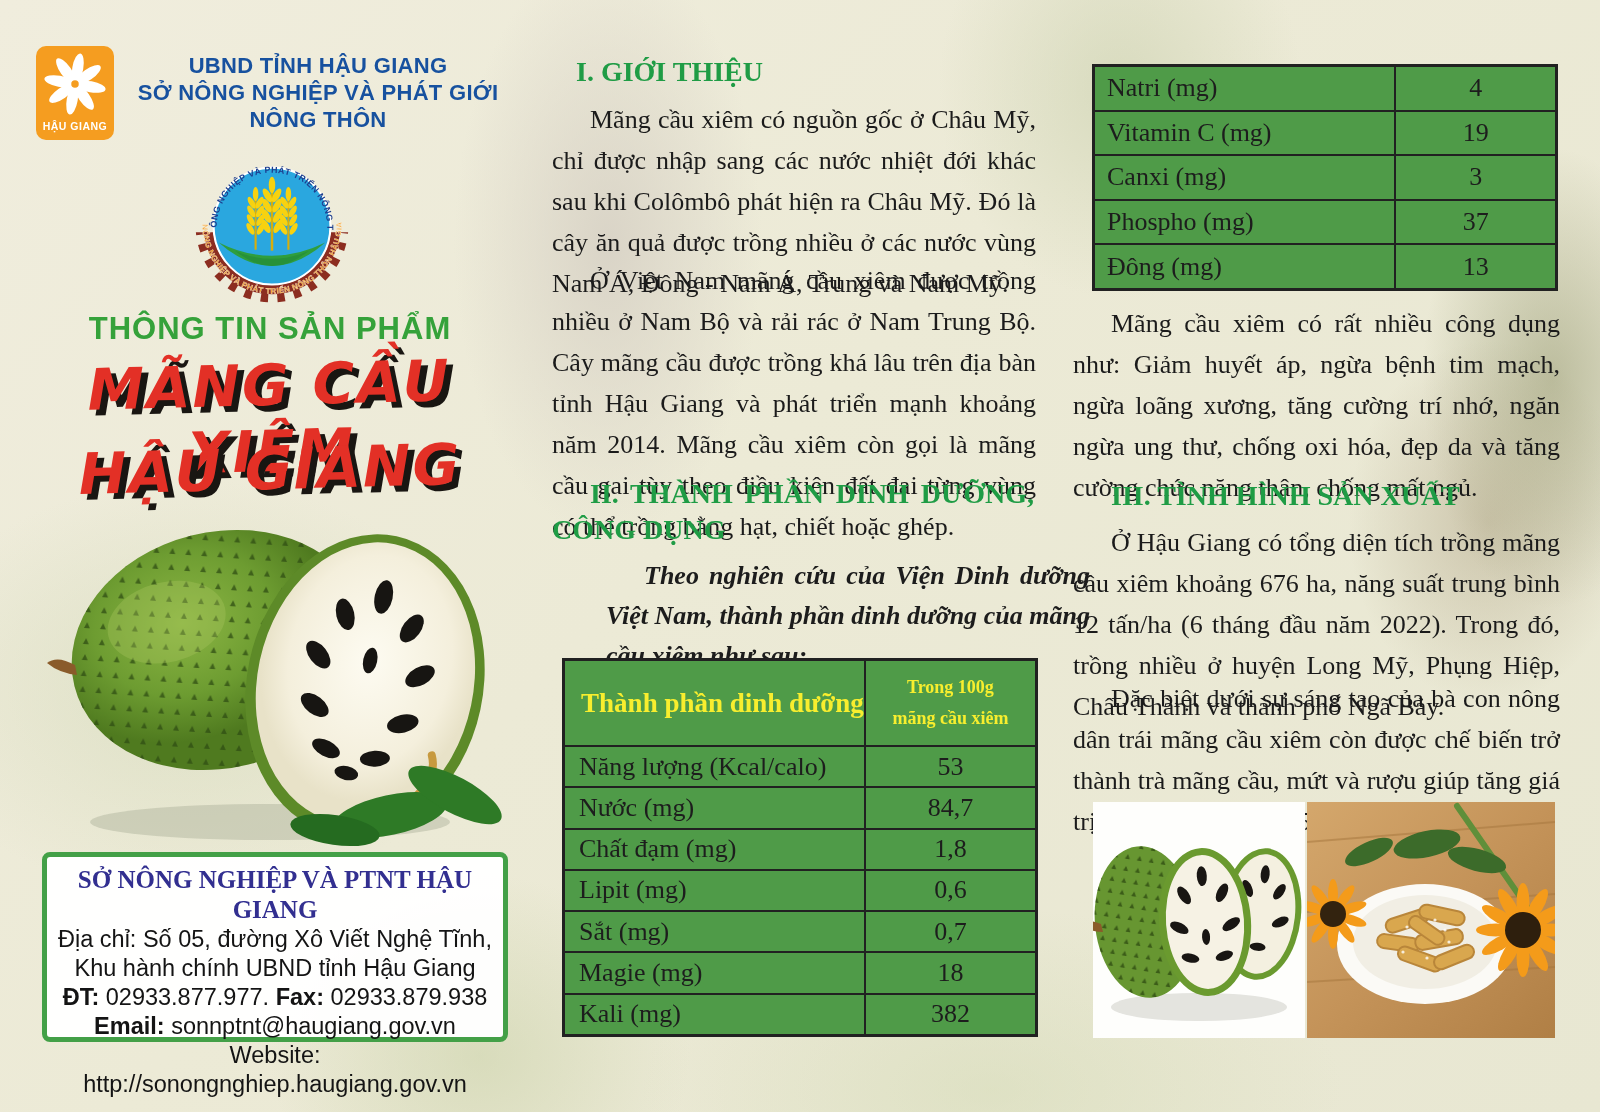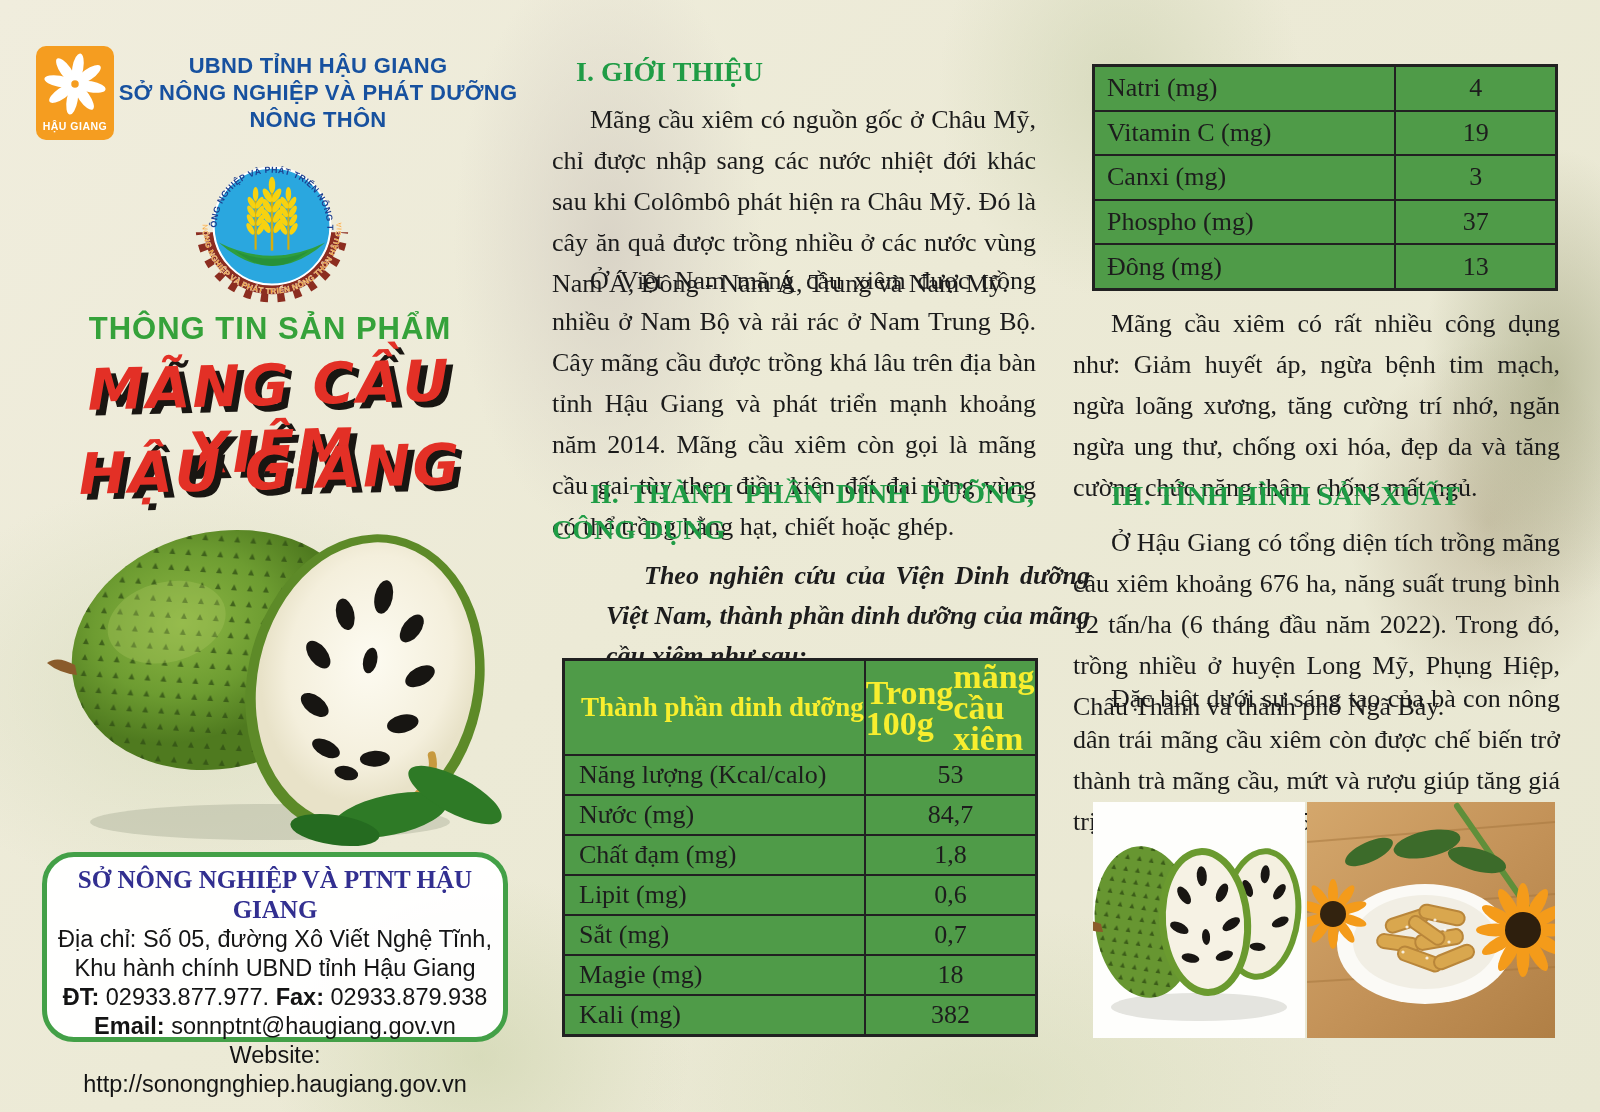--- a/index.html
+++ b/index.html
@@ -21,21 +21,21 @@
   
   #org-header{left:108px;top:52px;width:420px;text-align:center;
     color:#17519f;font-weight:bold;font-size:22px;line-height:27px;letter-spacing:.3px;}
   #kicker{left:25px;top:311px;width:490px;text-align:center;color:#35a23a;
     font-weight:bold;font-size:31px;letter-spacing:1px;}
   .cover-title{left:15px;width:510px;text-align:center;color:#e33026;
     font-family:"DejaVu Sans",sans-serif;font-weight:bold;font-style:oblique;
     font-size:57px;letter-spacing:2px;text-shadow:6px 6px 0 #191612;transform:rotate(-1.5deg);}
   #title1{top:352px;} #title2{top:436px;}
   #contact-box{left:42px;top:852px;width:466px;height:190px;background:rgba(255,255,255,.96);
-    border:5px solid #43a047;border-radius:32px;box-sizing:border-box;
+    border:5px solid #43a047;border-radius:8px;box-sizing:border-box;
     text-align:center;padding-top:8px;}
   #contact-title{color:#322f90;font-weight:bold;font-size:25px;line-height:30px;}
   .contact-line{font-family:"Liberation Sans","DejaVu Sans",sans-serif;
     font-size:23.5px;line-height:29px;color:#141414;}
   .blb{font-weight:bold;}
 
   
   .h-green{color:#1f9c45;font-weight:bold;font-size:28px;}
   .para{font-size:26px;line-height:41px;text-align:justify;text-indent:38px;color:#1b1b1b;}
   #h2-line1{left:552px;top:478px;width:482px;color:#1f9c45;font-weight:bold;font-size:28px;
@@ -47,21 +47,21 @@
   
   .ntable{border:3px solid #212121;background:#4f9b48;display:flex;flex-direction:column;box-sizing:border-box;}
   .trow{display:flex;flex:1;border-top:2px solid #212121;}
   .trow:first-child{border-top:none;}
   .tc-label{flex:0 0 64%;border-right:2px solid #212121;display:flex;align-items:center;
     padding-left:14px;font-size:26px;color:#1d1d1d;box-sizing:border-box;}
   .tc-value{flex:1;display:flex;align-items:center;justify-content:center;font-size:26px;color:#1d1d1d;}
   #table-main{left:562px;top:658px;width:476px;height:379px;}
   #table-main .thead{flex:0 0 84px;}
   .thead .tc-label{justify-content:center;padding-left:16px;color:#f8ee2e;font-weight:bold;font-size:27px;}
-  .thead .tc-value{flex-direction:row;color:#f8ee2e;font-weight:bold;font-size:34px;line-height:31px;align-items:center;}
+  .thead .tc-value{flex-direction:column;color:#f8ee2e;font-weight:bold;font-size:18px;line-height:31px;align-items:center;}
   #table-cont{left:1092px;top:64px;width:466px;height:227px;}
   #table-cont .tc-label{flex:0 0 65.5%;padding-left:12px;}
 
   
   .photo{border:0;overflow:hidden;}
 </style>
 </head>
 <body>
 
 <div id="page">
@@ -79,21 +79,21 @@
         <ellipse rx="5.5" ry="15" cy="-16" transform="rotate(280)"></ellipse>
         <ellipse rx="5.5" ry="15" cy="-16" transform="rotate(325)"></ellipse>
       </g>
       <circle r="5" fill="#f59d20" stroke="#ffffff" stroke-width="2.5"></circle>
     </g>
     <text x="39" y="84" text-anchor="middle" fill="#ffffff" font-weight="bold" font-family="Liberation Sans,DejaVu Sans,sans-serif" font-size="10.5" letter-spacing="0.5">HẬU GIANG</text>
   </svg>
 
   <div class="abs sans" id="org-header">
     <div>UBND TỈNH HẬU GIANG</div>
-    <div>SỞ NÔNG NGHIỆP VÀ PHÁT DƯỠNG NÔNG THÔN</div>
+    <div>SỞ NÔNG NGHIỆP VÀ PHÁT GIỚI NÔNG THÔN</div>
   </div>
 
   <svg class="abs" style="left:190px;top:142px;" width="164" height="164" viewBox="0 0 160 160">
     <defs>
       <clipPath id="lowHalf">
           <rect x="0" y="88" width="160" height="72"></rect>
         </clipPath>
       <g id="stalk">
         <line x1="0" y1="46" x2="0" y2="-12" stroke="#d8ae0a" stroke-width="2.4"></line>
         <g fill="#f7d210">

